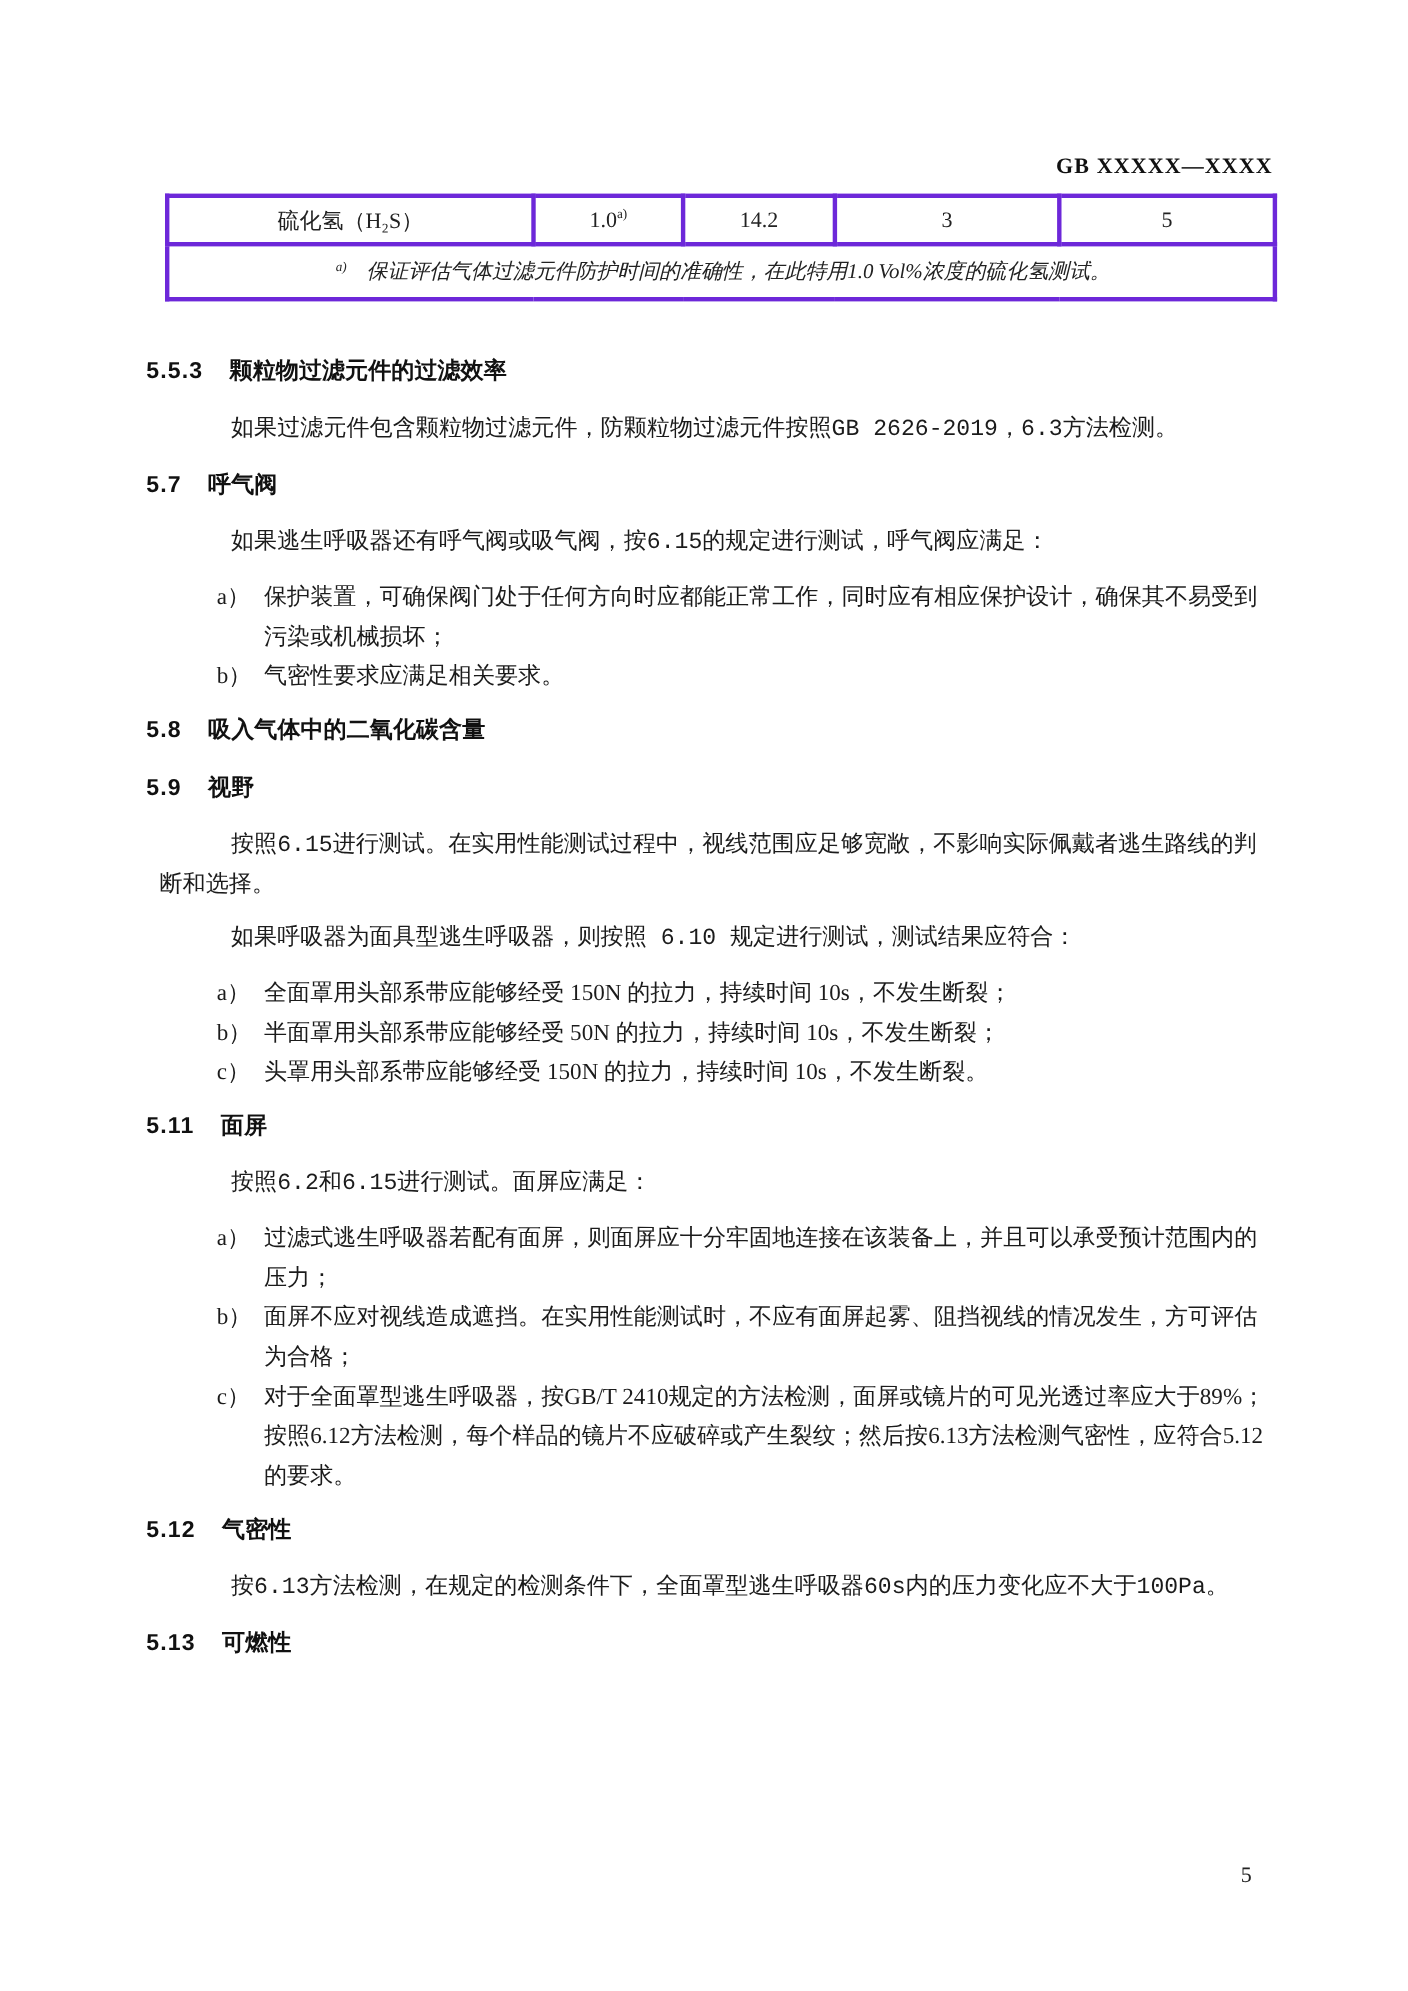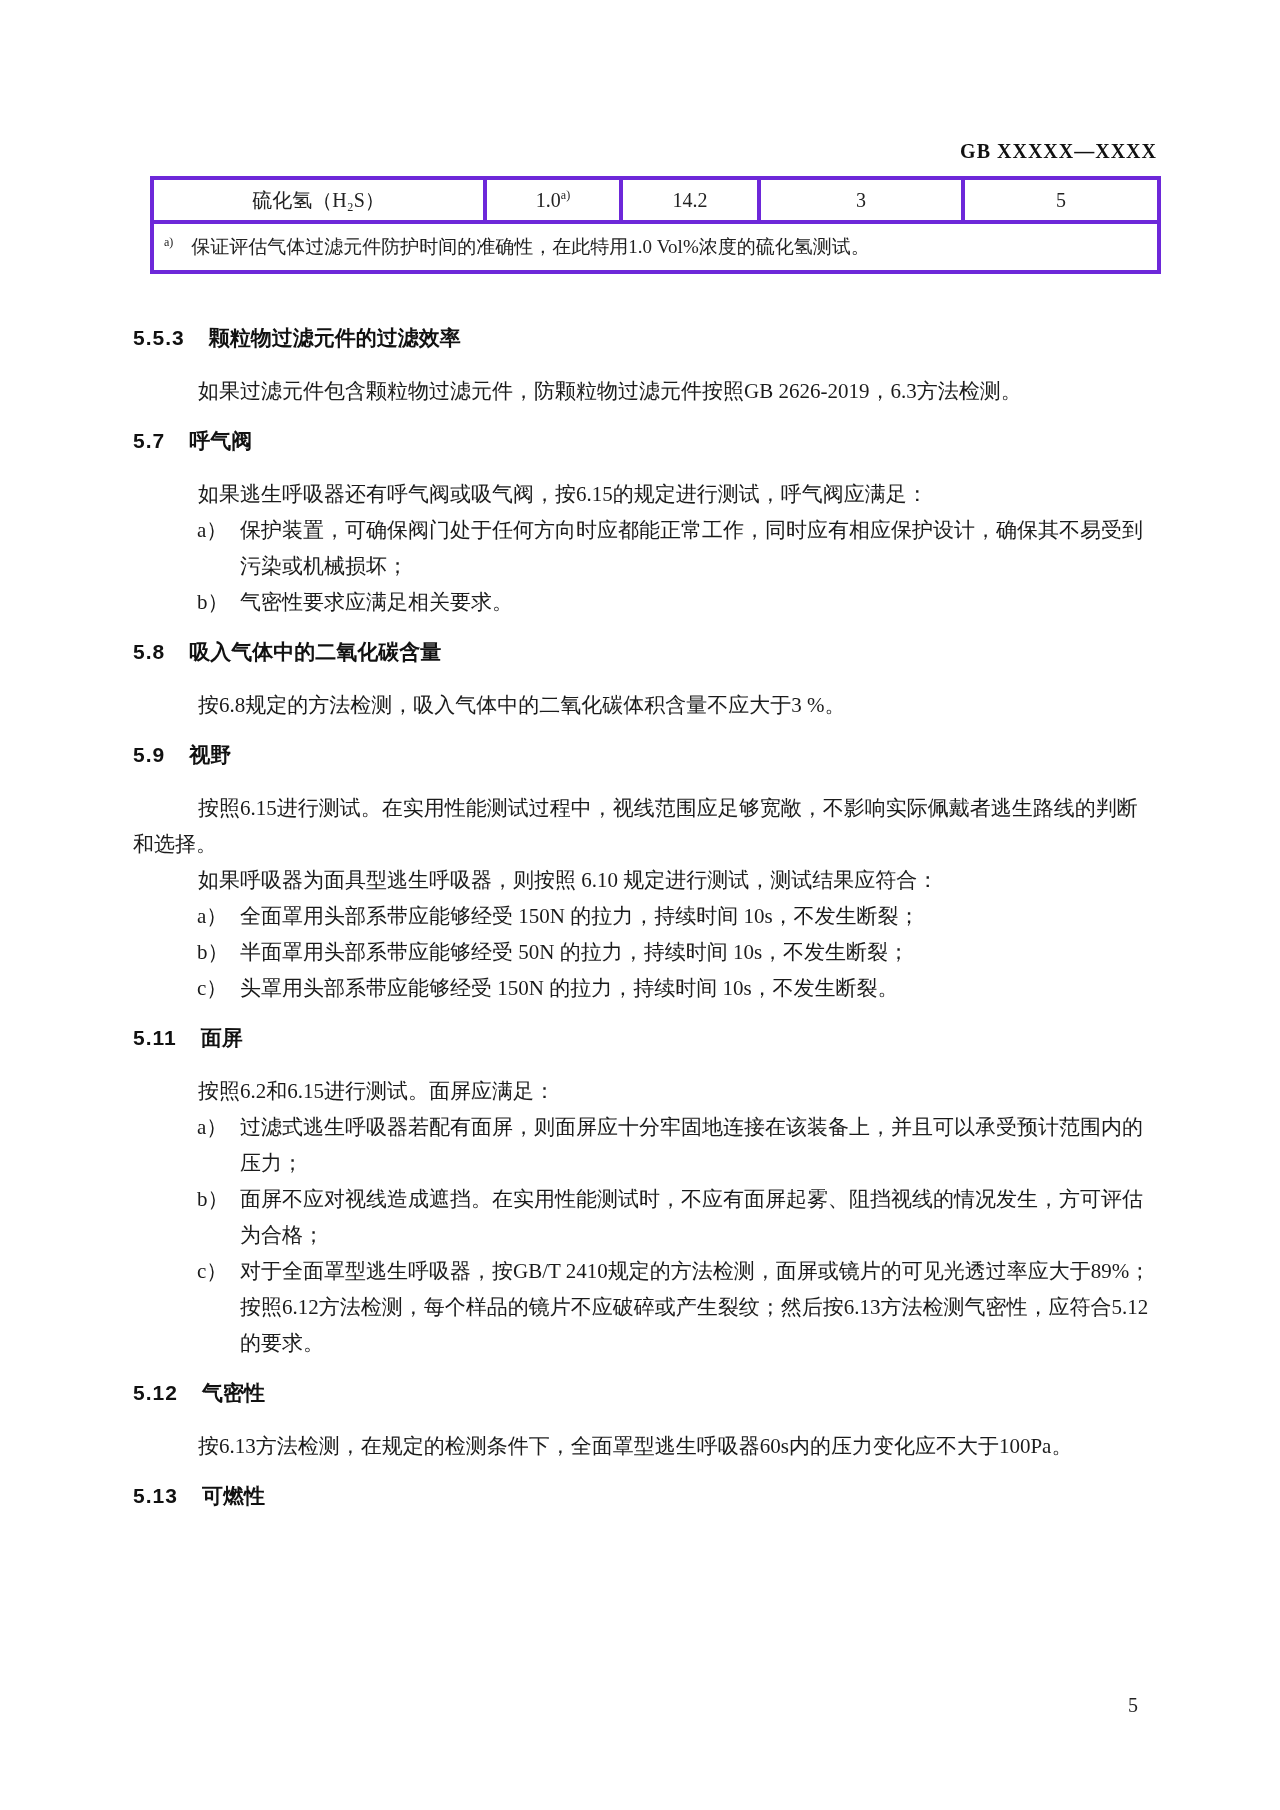--- a/index.html
+++ b/index.html
@@ -38,42 +38,43 @@
   }
   table.spec-table td {
     border:4px solid #6d28d9;
     padding:0 6px;
     text-align:center;
     vertical-align:middle;
   }
   table.spec-table tr.data-row td { height:40px; }
   table.spec-table tr.footnote-row td {
     height:46px;
-    text-align:left;
+    text-align:center;
     font-size:19px;
     padding-left:10px;
+    font-style:italic;
   }
   sup.fn {
     font-size:12px;
     line-height:0;
     vertical-align:super;
   }
   tr.footnote-row sup.fn { margin-right:18px; }
   
   .sections { margin-top:46px; font-size:21px; line-height:36px; }
   h3.clause {
     margin:14px 0 17px 0;
     font-family:"Liberation Sans","DejaVu Sans",sans-serif;
     font-weight:bold;
     font-size:21px;
     line-height:36px;
     color:#111;
   }
   h3.clause .num { margin-right:24px; letter-spacing:1px; }
-  p.para { margin:0; text-indent:65px; }
+  p.para { margin:12px; text-indent:65px;font-family:Liberation Mono, monospace; }
   .list-item { position:relative; padding-left:107px; }
   .list-item .marker { position:absolute; left:64px; top:0; }
   
   .page-number {
     position:absolute;
     top:1693px;
     right:142px;
     font-size:20px;
     line-height:24px;
     color:#222;
@@ -123,21 +124,20 @@
 
       <div class="section">
         <h3 class="clause"><span class="num">5.7</span><span class="title">呼气阀</span></h3>
         <p class="para">如果逃生呼吸器还有呼气阀或吸气阀，按6.15的规定进行测试，呼气阀应满足：</p>
         <div class="list-item"><span class="marker">a）</span><span class="item-text">保护装置，可确保阀门处于任何方向时应都能正常工作，同时应有相应保护设计，确保其不易受到污染或机械损坏；</span></div>
         <div class="list-item"><span class="marker">b）</span><span class="item-text">气密性要求应满足相关要求。</span></div>
       </div>
 
       <div class="section">
         <h3 class="clause"><span class="num">5.8</span><span class="title">吸入气体中的二氧化碳含量</span></h3>
-        <p class="para">按6.8规定的方法检测，吸入气体中的二氧化碳体积含量不应大于3 %。</p>
       </div>
 
       <div class="section">
         <h3 class="clause"><span class="num">5.9</span><span class="title">视野</span></h3>
         <p class="para">按照6.15进行测试。在实用性能测试过程中，视线范围应足够宽敞，不影响实际佩戴者逃生路线的判断和选择。</p>
       </div>
 
       <div class="section">
         <p class="para">如果呼吸器为面具型逃生呼吸器，则按照 6.10 规定进行测试，测试结果应符合：</p>
         <div class="list-item"><span class="marker">a）</span><span class="item-text">全面罩用头部系带应能够经受 150N 的拉力，持续时间 10s，不发生断裂；</span></div>

